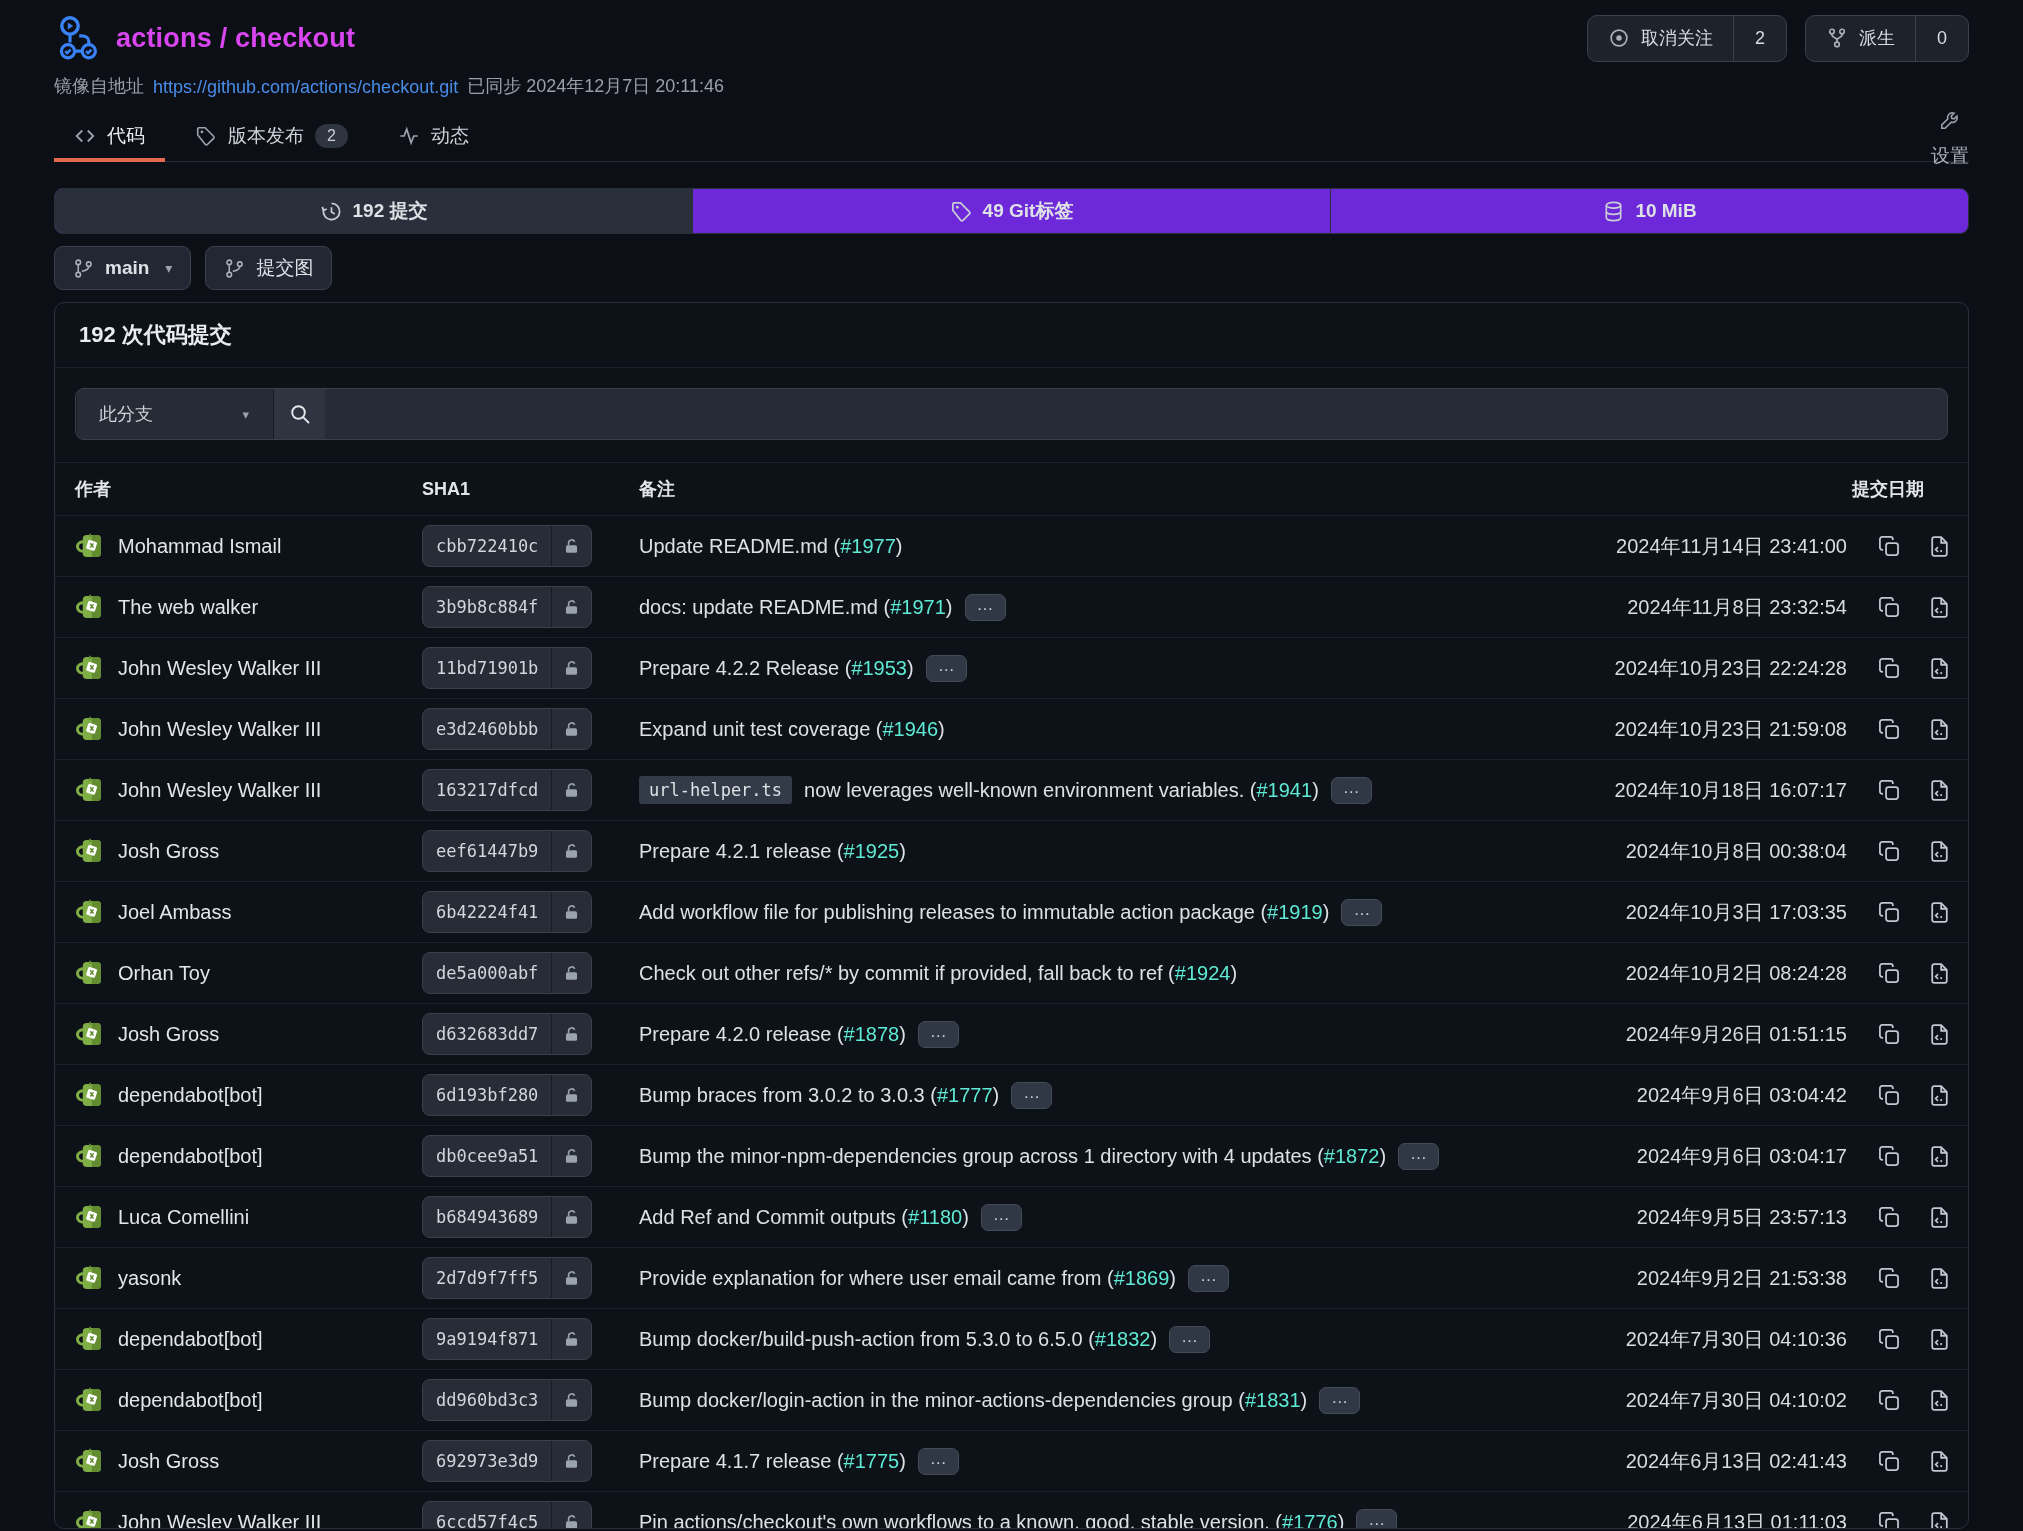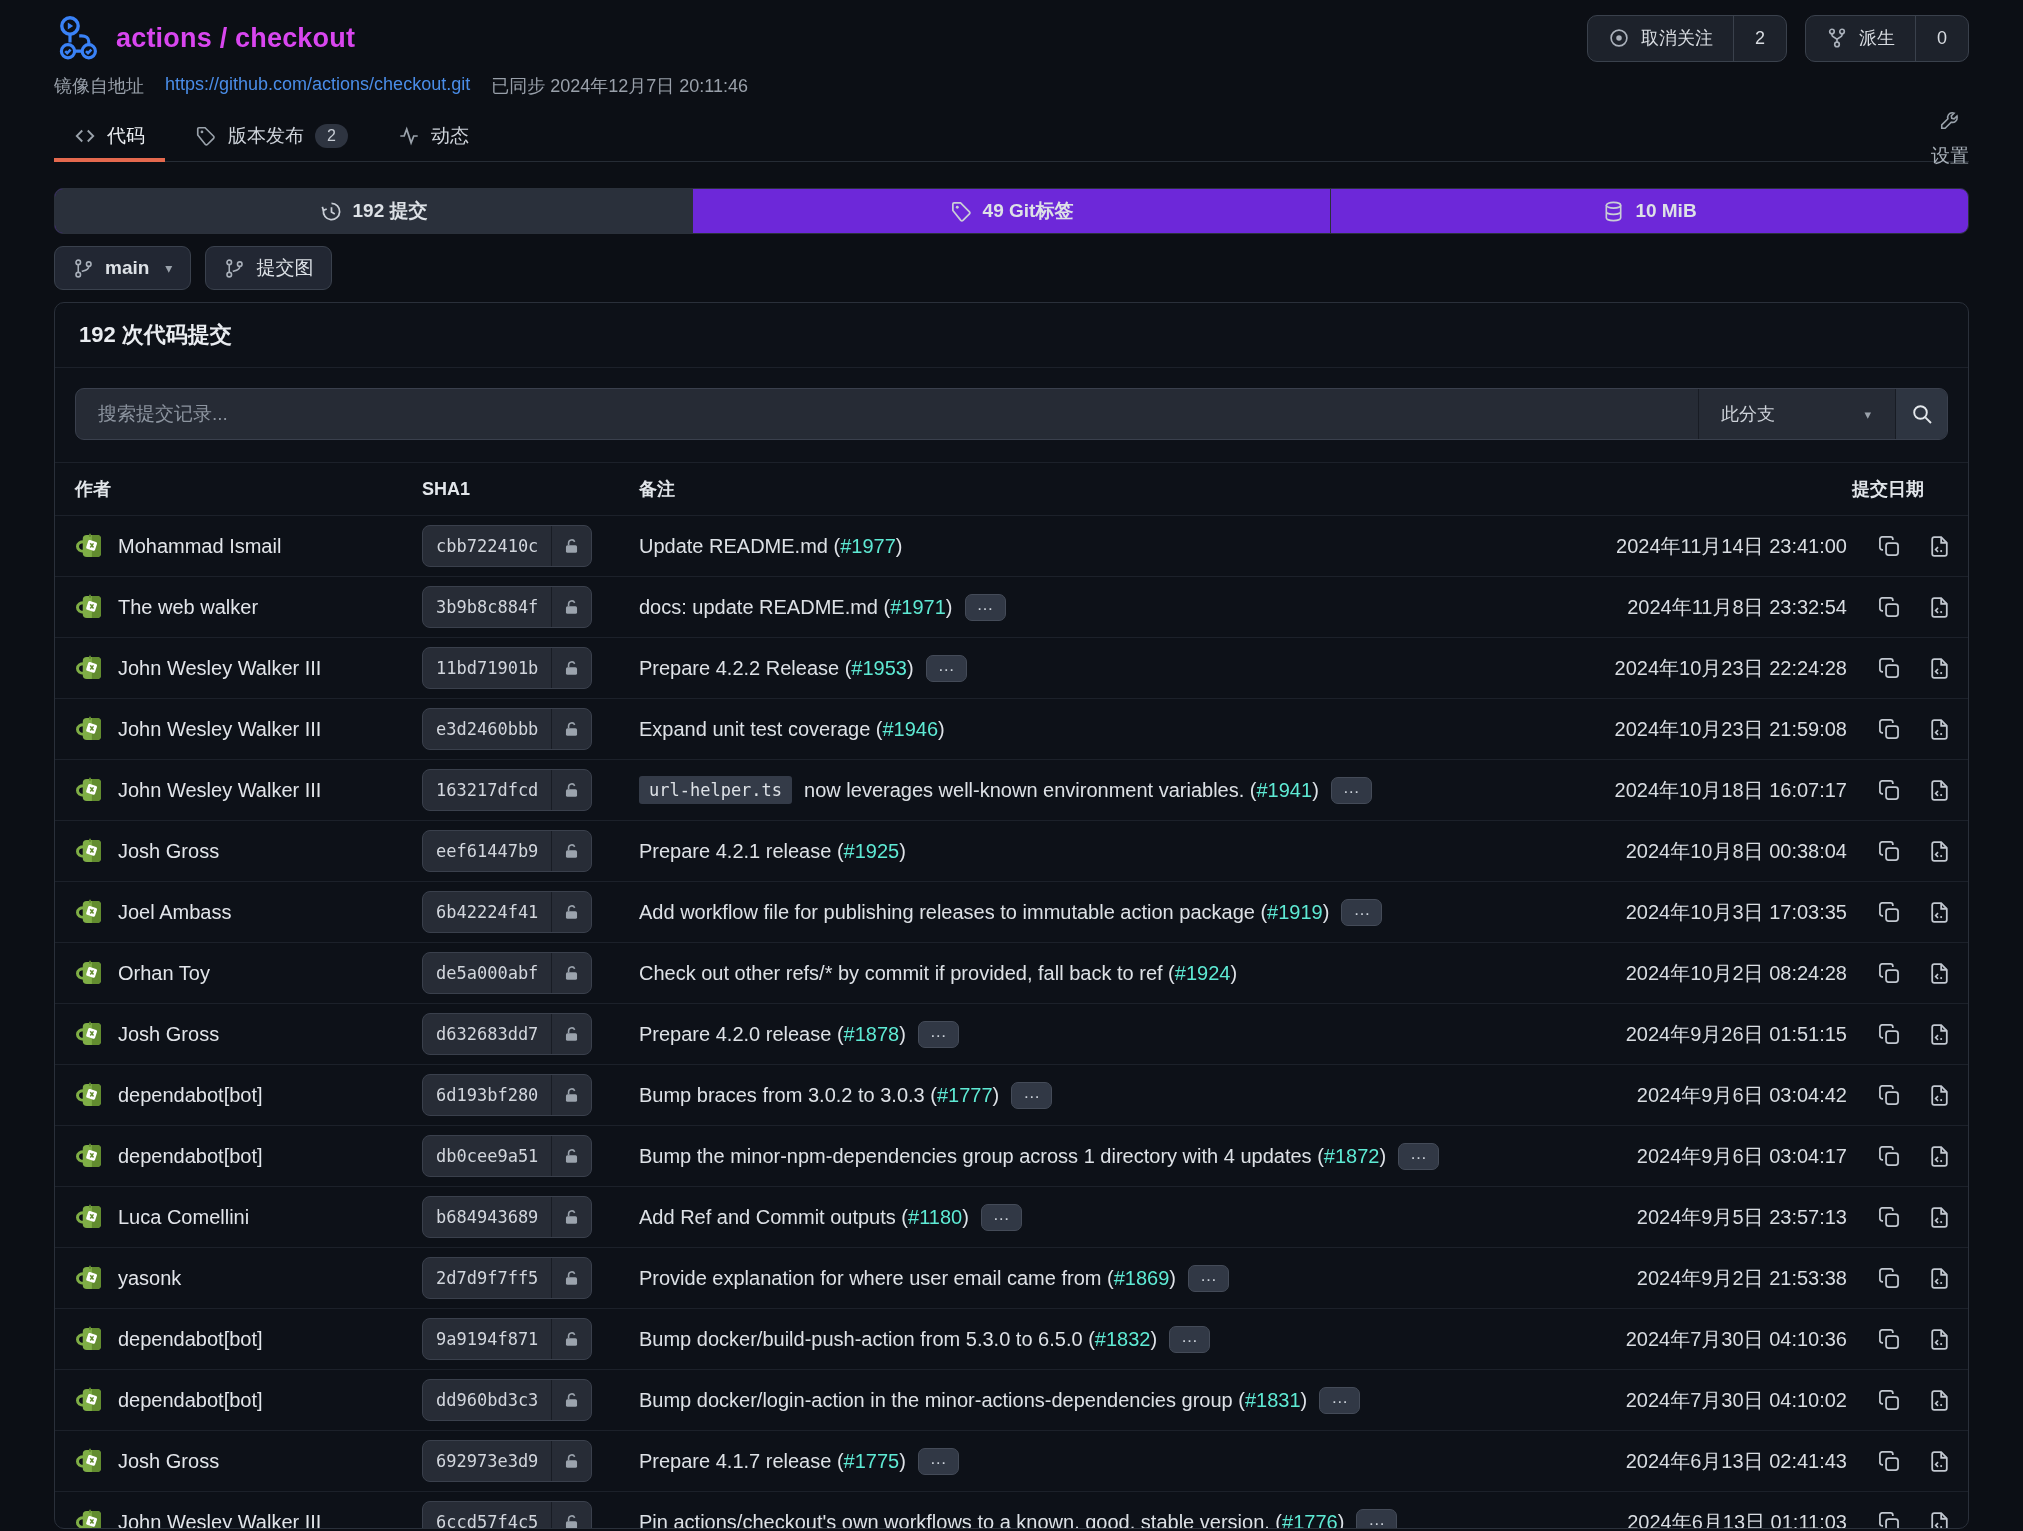--- a/index.html
+++ b/index.html
@@ -17,21 +17,21 @@
   .top { display:flex; align-items:center; margin-top:14px; height:48px; }
   .logo { width:48px; height:48px; flex:none; }
   .title { font-size:27px; font-weight:600; color:#d946ef; margin-left:14px; letter-spacing:.2px; }
   .top-actions { margin-left:auto; display:flex; gap:18px; }
   .btn-group { display:flex; align-items:stretch; height:47px; background:#1d222b; border:1px solid #3a414c; border-radius:10px; overflow:hidden; font-size:18px; color:#d8dce1; cursor:pointer; }
   .btn-main { display:flex; align-items:center; gap:11px; padding:0 20px; }
   .btn-count { padding:0 21px; border-left:1px solid #3a414c; display:flex; align-items:center; }
   .gicon { color:#aab1bb; }
 
   
-  .mirror { margin-top:12px; font-size:18px; color:#99a0aa; display:flex; gap:21px; align-items:flex-start; }
+  .mirror { margin-top:12px; font-size:18px; color:#99a0aa; display:flex; gap:9px; align-items:flex-end; }
   .mirror a { color:#4a8de8; }
 
   
   .tabs { display:flex; align-items:stretch; margin-top:12px; height:52px; border-bottom:1px solid #262c35; gap:10px; }
   .tab { display:flex; align-items:center; gap:11px; padding:0 20px; font-size:19px; color:#ced3da; position:relative; cursor:pointer; }
   .tab .ticon { color:#9aa2ab; display:flex; }
   .tab.active { color:#e9ecf0; }
   .tab.active::after { content:""; position:absolute; left:0; right:0; bottom:-1px; height:4px; background:#e5694e; }
   .tab-badge { background:#2e3440; border-radius:12px; padding:3px 12px; font-size:16px; color:#c9ced6; }
   .tab.settings { margin-left:auto; color:#a8b0b9; padding-right:0;flex-direction:column; }
@@ -261,21 +261,20 @@
       </span>
       <span>提交图</span>
     </div>
   </div>
 
   <div class="panel">
     <div class="panel-title">192 次代码提交</div>
 
     <div class="search-row">
       <div class="search-ctl">
-        <input type="text" placeholder="搜索提交记录..." style="">
         <div class="scope">
           <span>此分支</span>
           <span class="caret">▾</span>
         </div>
         <button class="search-btn">
           <span>
             <svg viewBox="0 0 24 24" width="24" height="24">
               <circle cx="10.5" cy="10.5" r="6.3" fill="none" stroke="currentColor" stroke-width="1.9"></circle>
               <path d="M15.3 15.3L21 21" fill="none" stroke="currentColor" stroke-width="1.9"></path>
             </svg>

